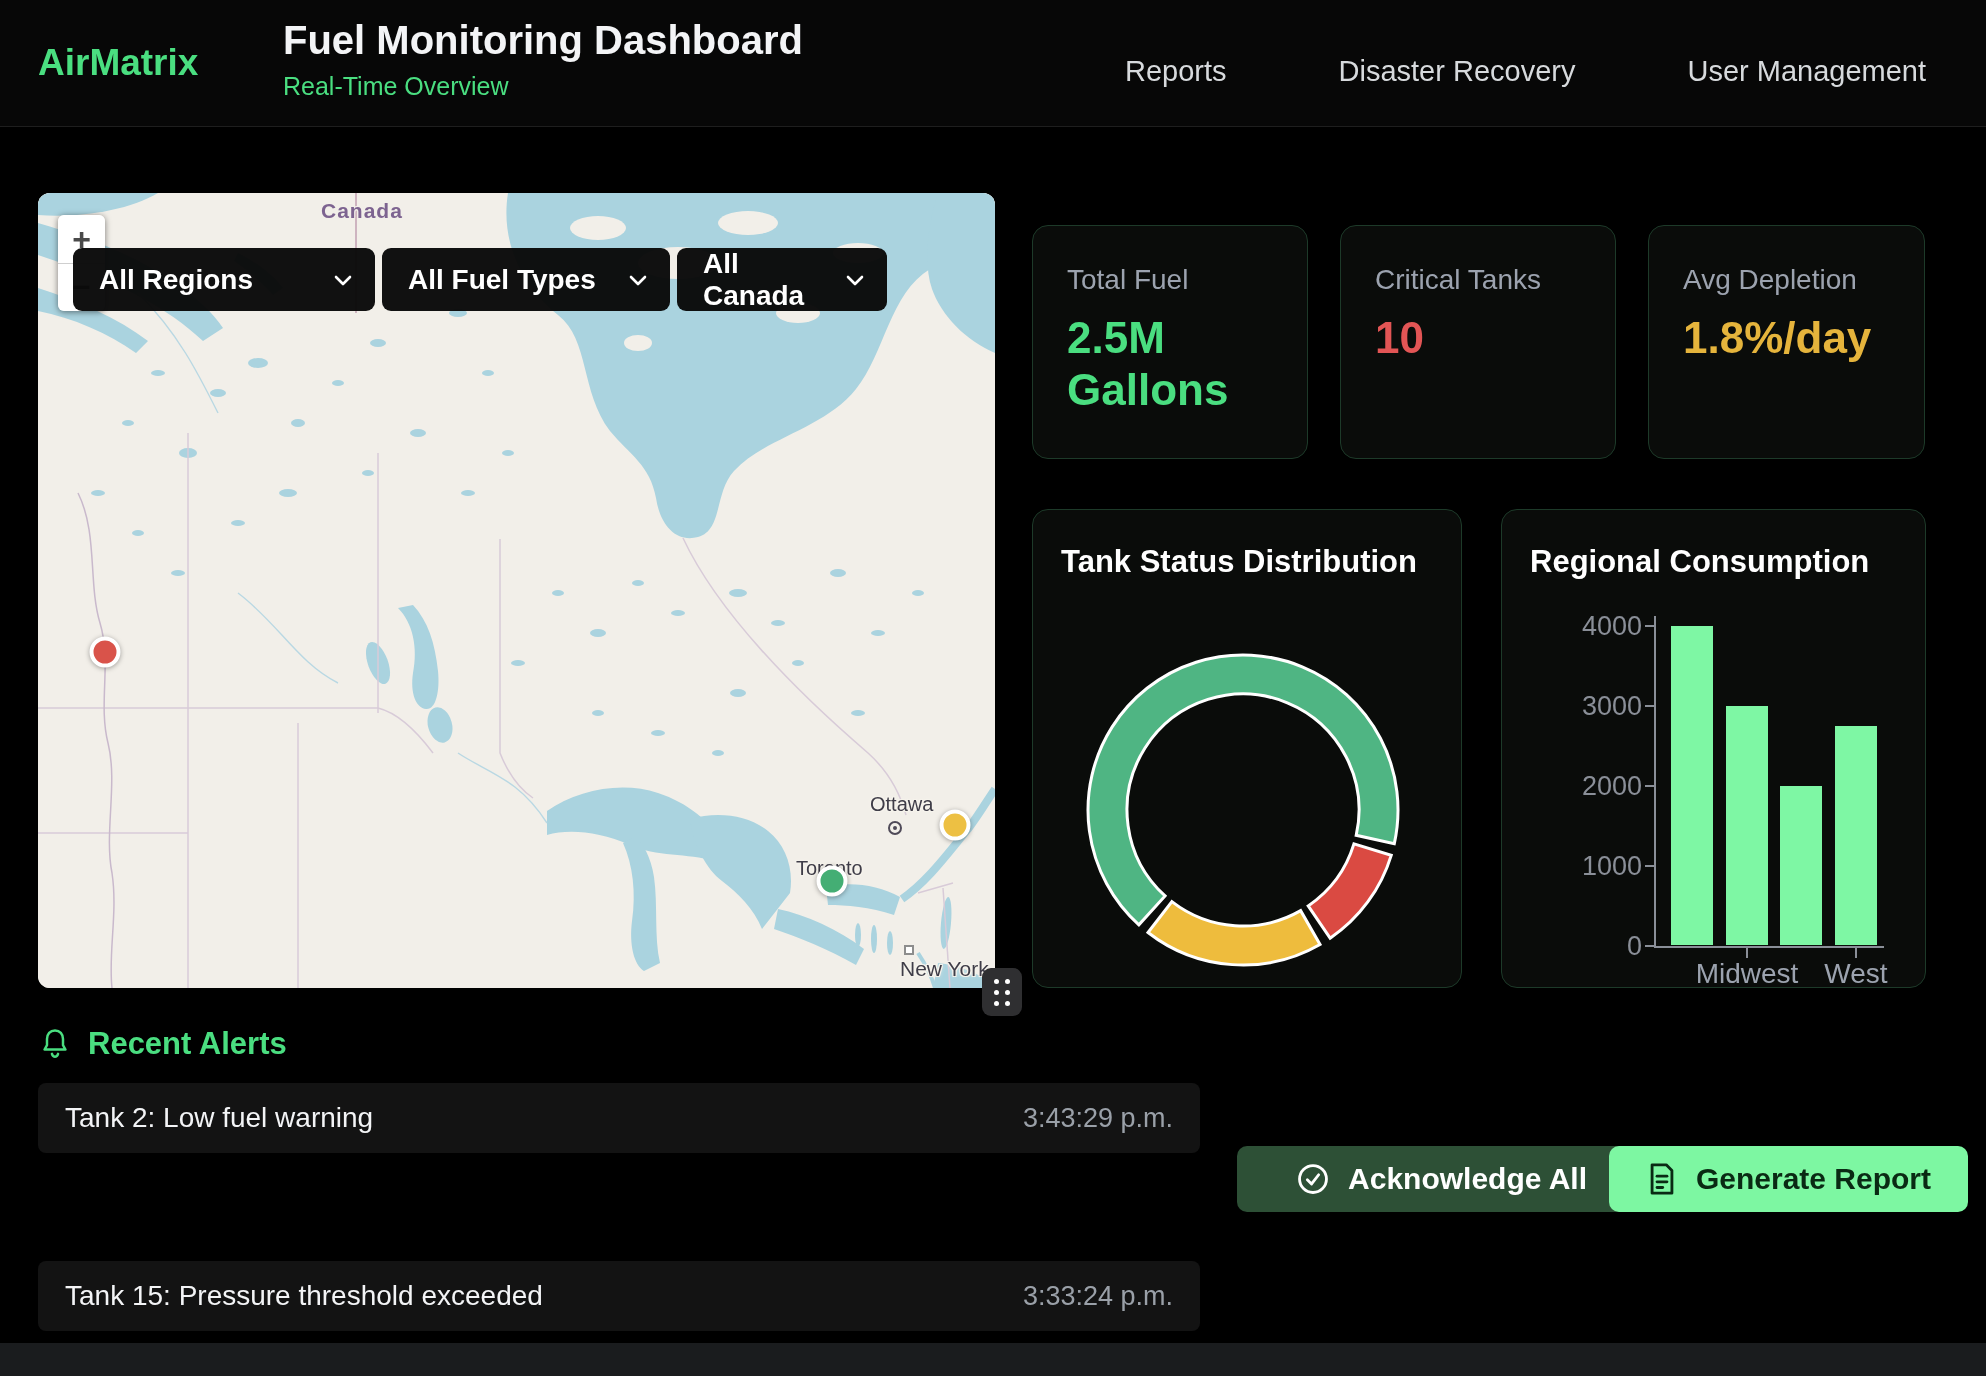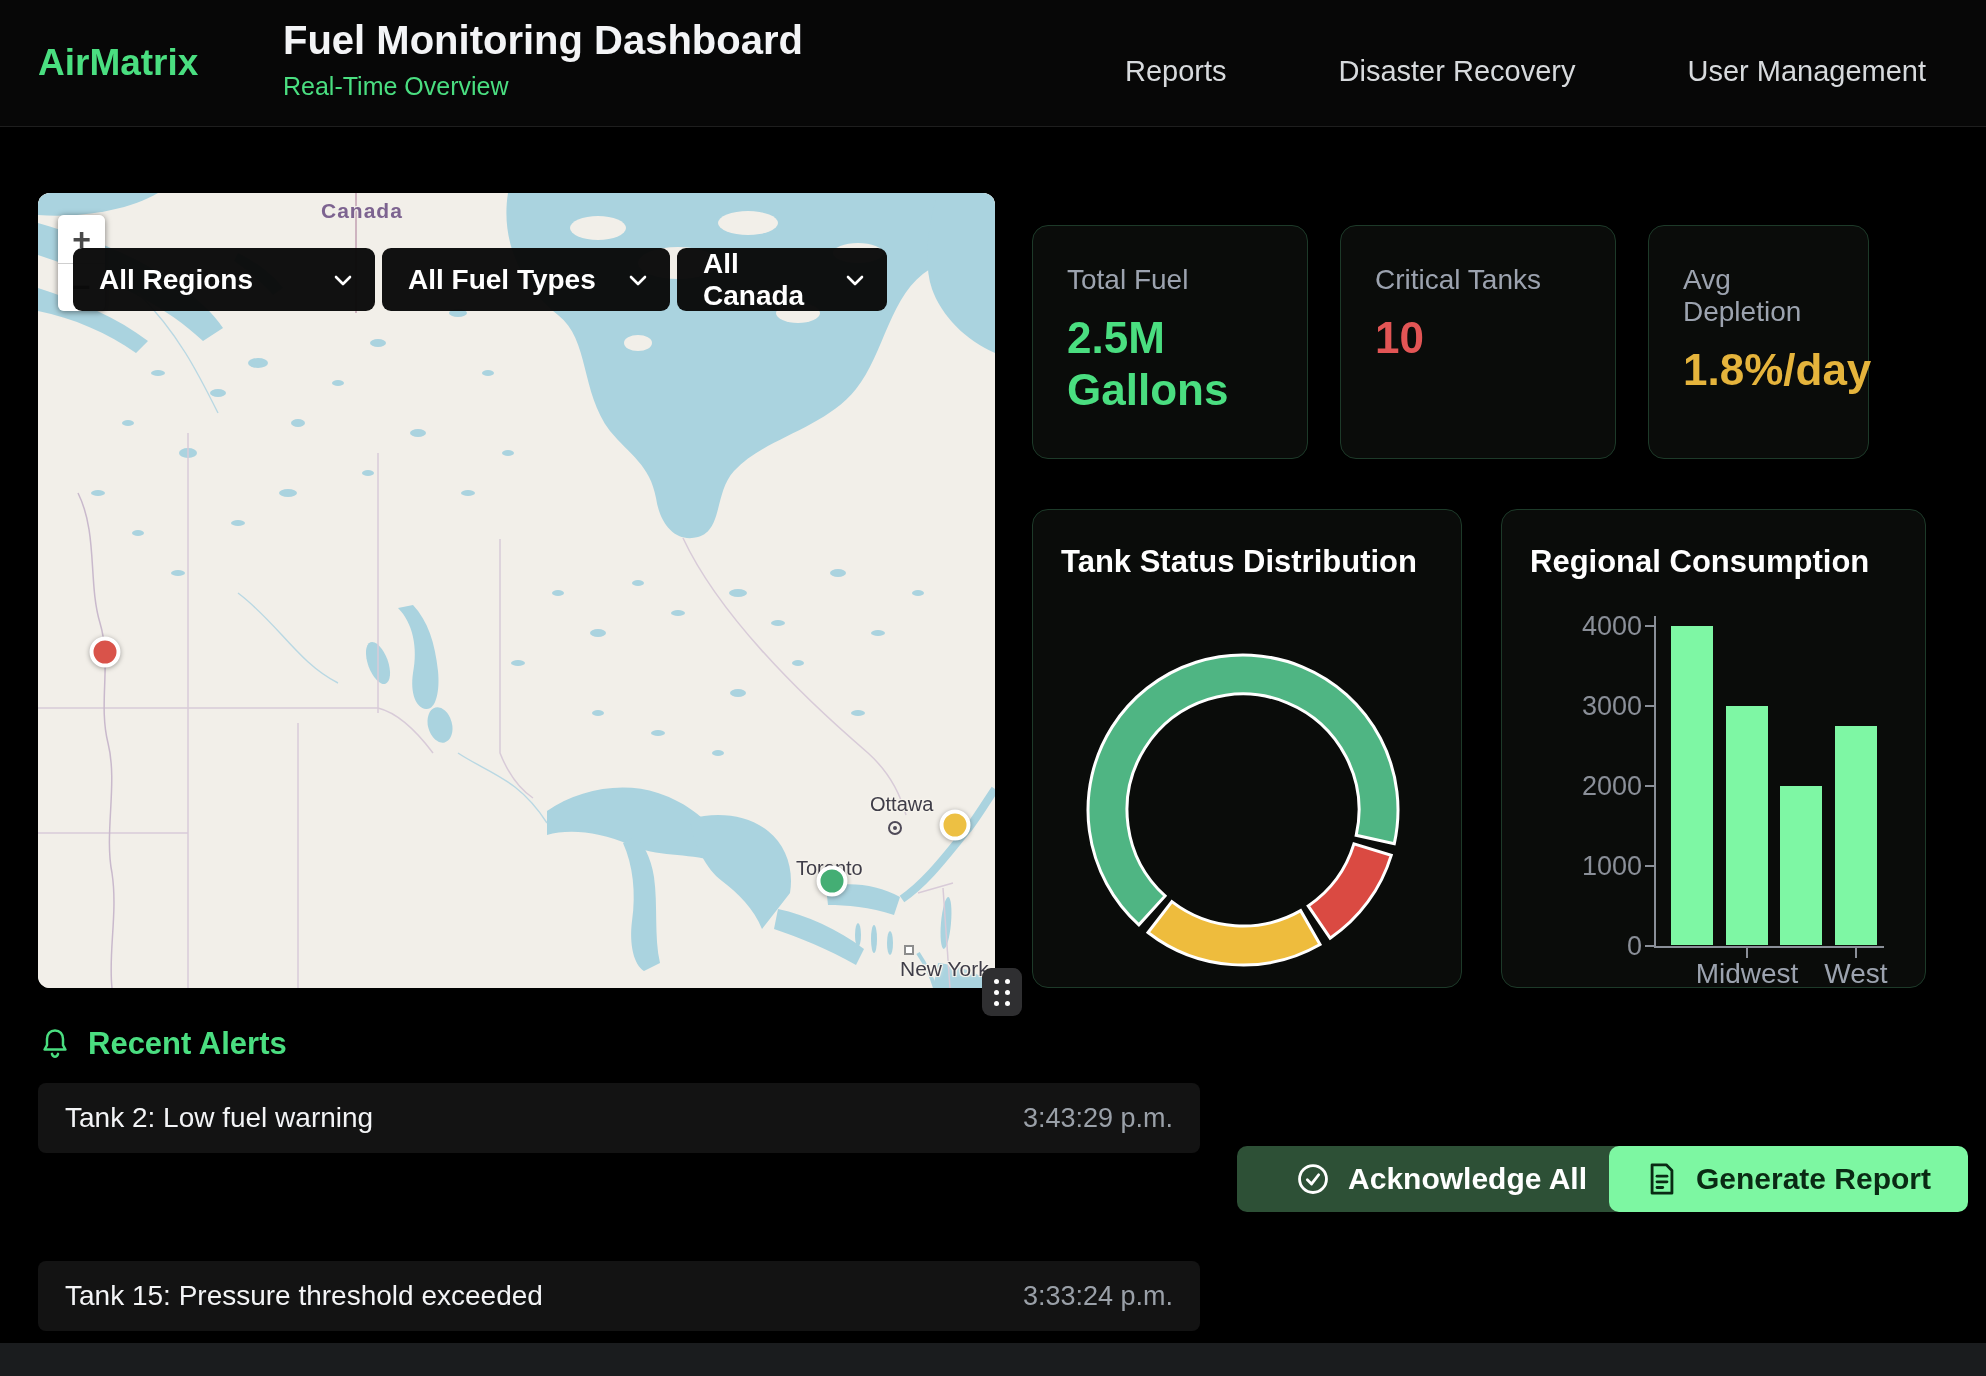--- a/index.html
+++ b/index.html
@@ -35,21 +35,21 @@
   .filter { height:63px; background:rgba(9,9,9,0.97); border-radius:9px; color:#fff; font-size:28px; font-weight:600;
     display:flex; align-items:center; justify-content:space-between; padding:0 20px 0 26px; cursor:pointer; }
   .filter.f1 { width:302px; } .filter.f2 { width:288px; } .filter.f3 { width:210px; }
   .chev { width:24px; height:24px; flex:none; margin-left:14px; }
   .grip { position:absolute; left:982px; top:968px; width:40px; height:48px; background:#2f2f31; border-radius:9px; z-index:5;
     display:grid; grid-template-columns:5px 5px; grid-template-rows:5px 5px 5px; gap:6px; place-content:center; cursor:grab; }
   .grip span { width:5px; height:5px; border-radius:50%; background:#fff; }
 
   
   .stat-card { position:absolute; top:225px; height:234px; background:#0a0c0a; border:1.5px solid #1d3a29; border-radius:16px; padding:38px 34px; }
-  .stat-card.s1 { left:1032px; width:276px; } .stat-card.s2 { left:1340px; width:276px; } .stat-card.s3 { left:1648px; width:221px; }
+  .stat-card.s1 { left:1032px; width:276px; } .stat-card.s2 { left:1340px; width:276px; } .stat-card.s3 { left:1648px; width:277px; }
   .stat-label { color:#9ca3af; font-size:28px; margin-bottom:16px; }
   .stat-value { font-size:44px; font-weight:bold; line-height:1.18; }
 
   
   .chart-card { position:absolute; top:509px; height:479px; background:#0a0c0a; border:1.5px solid #1d3a29; border-radius:16px; }
   #tank-card { left:1032px; width:430px; }
   #regional-card { left:1501px; width:425px; }
   .chart-title { position:absolute; left:28px; top:34px; color:#fff; font-size:31px; font-weight:bold; }
   #donut-svg { position:absolute; left:0; top:0; }
   .ytick-label { position:absolute; left:0; width:140px; text-align:right; color:#8a8f98; font-size:27px; transform:translateY(-50%); }

